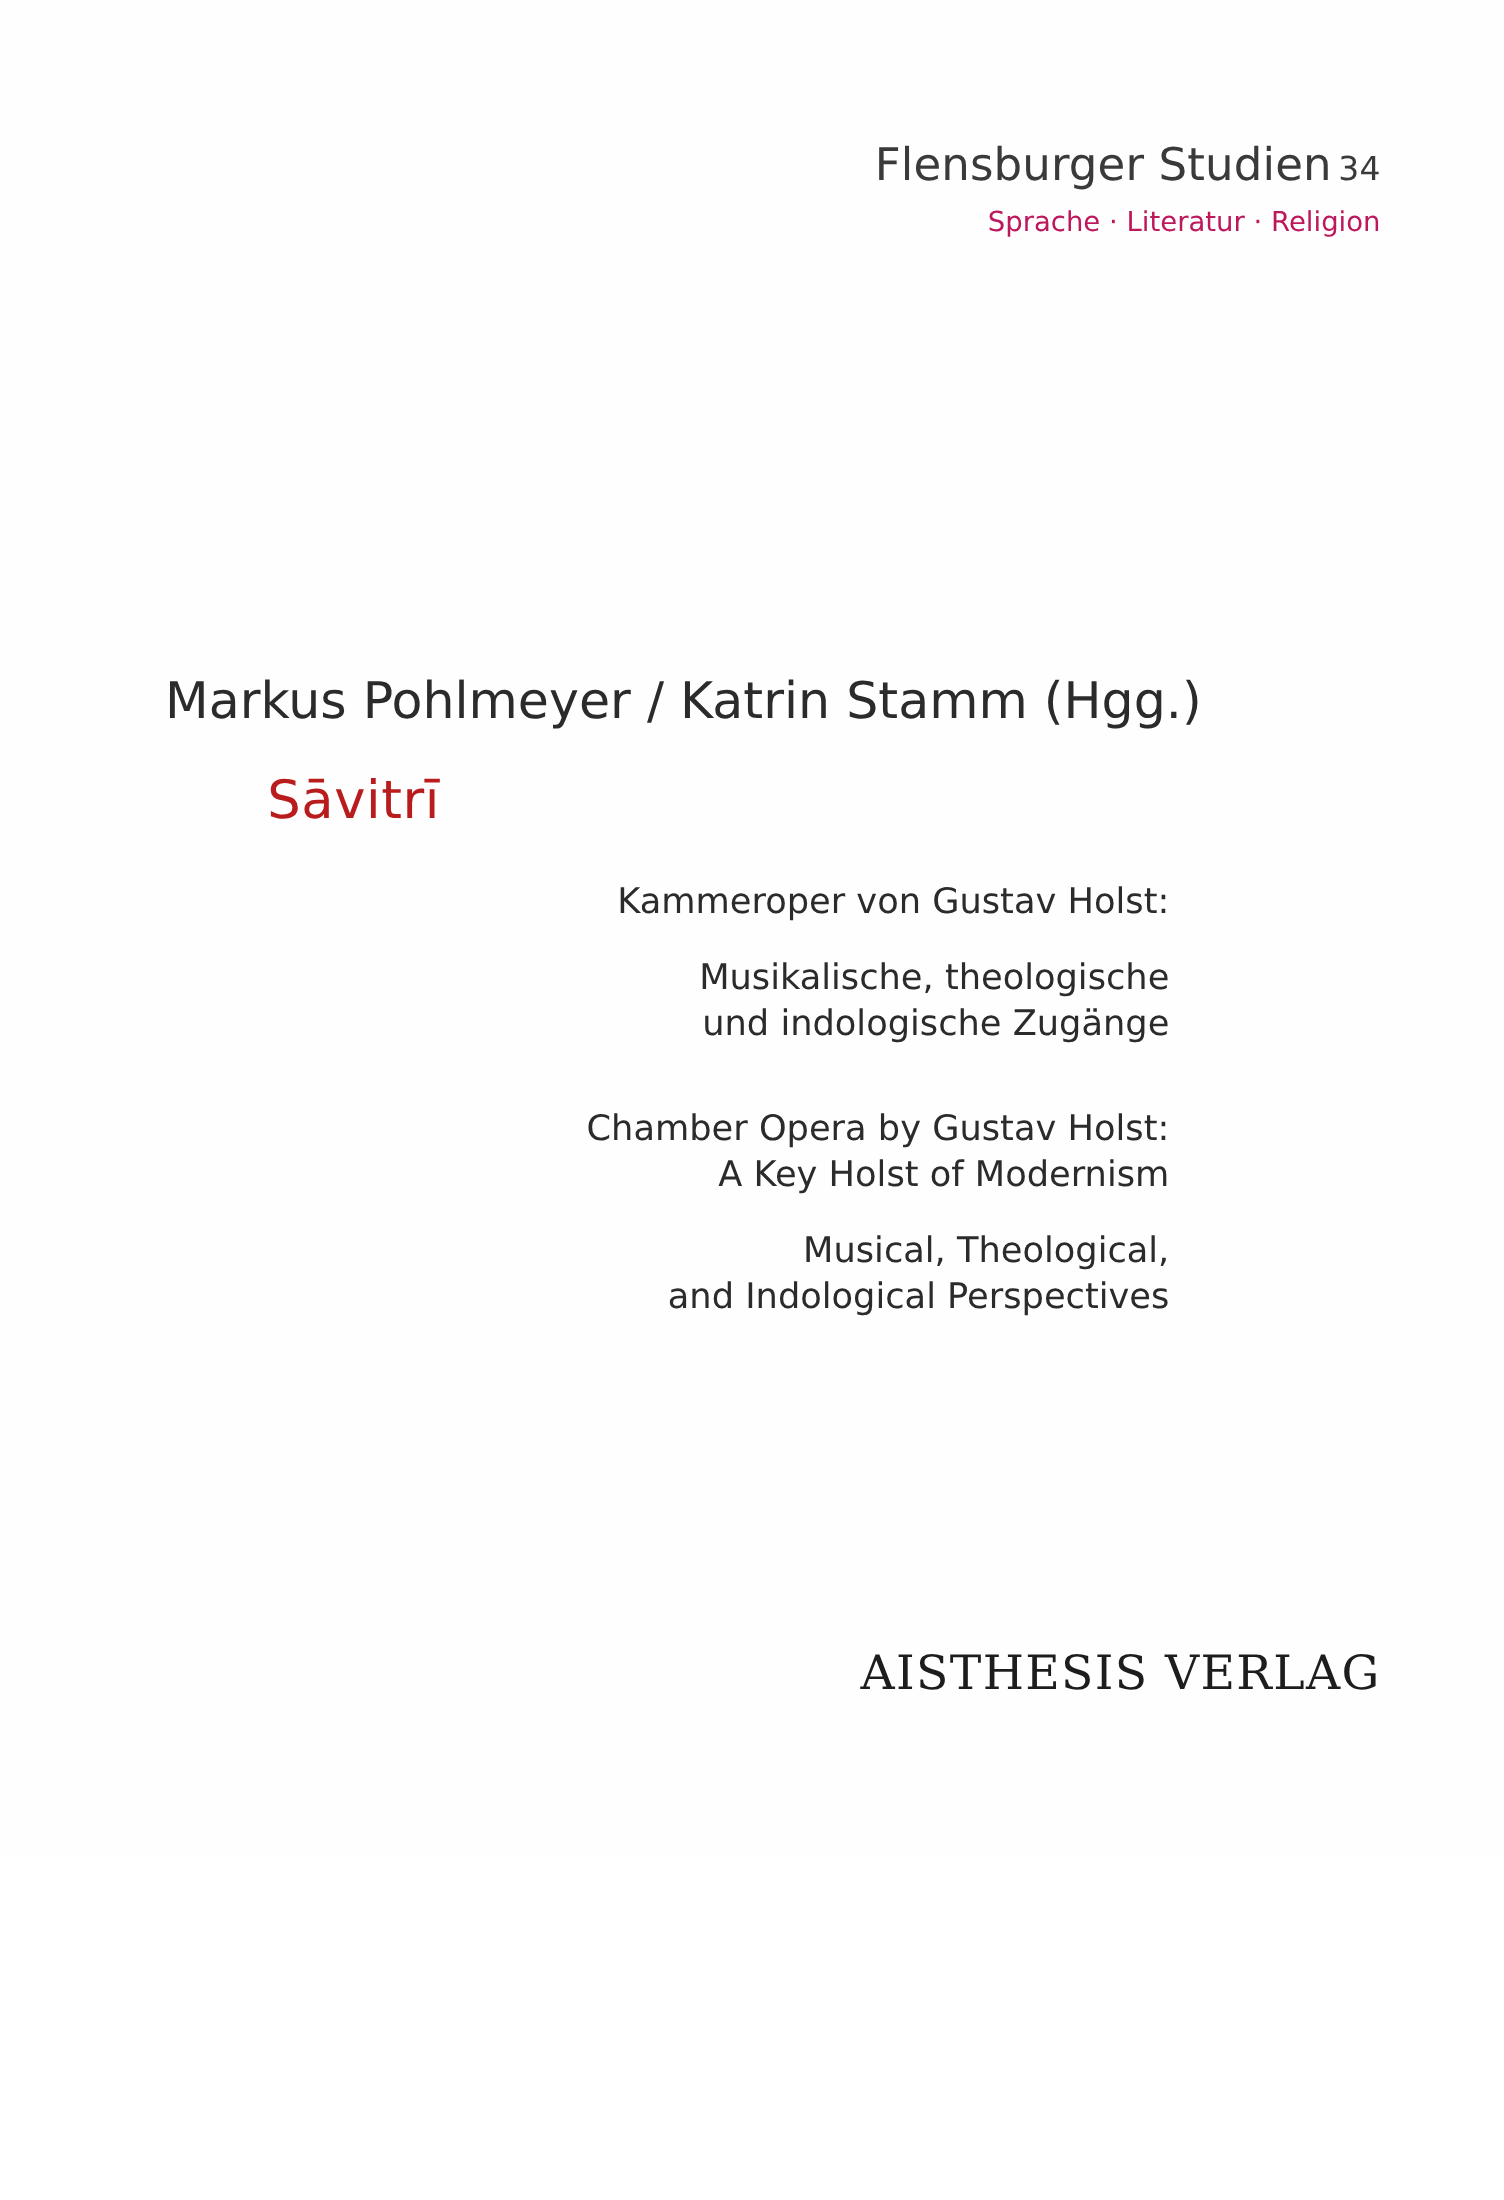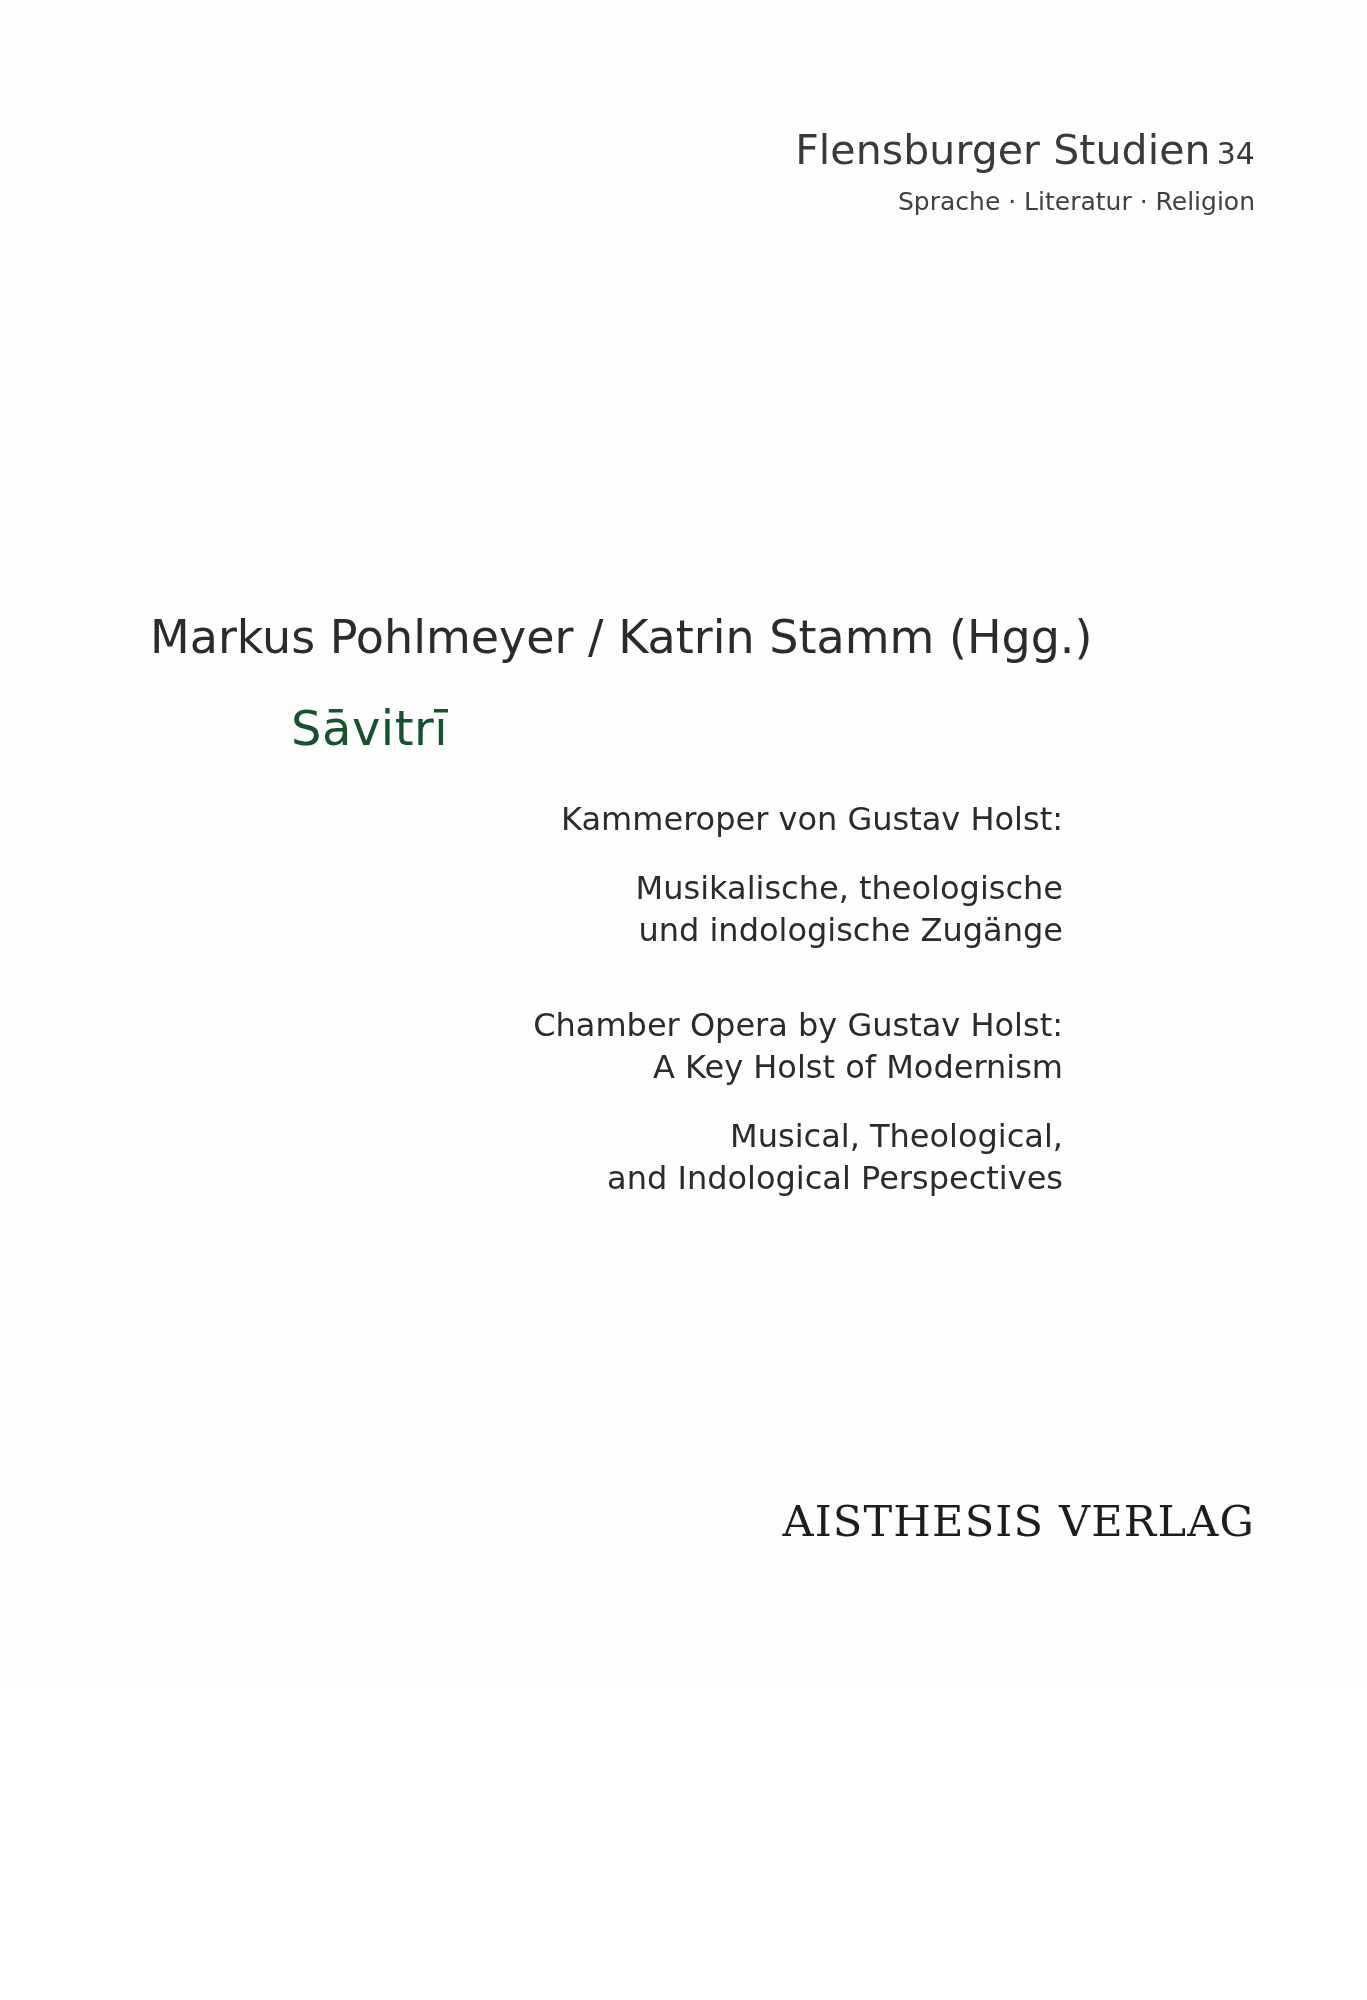--- a/index.html
+++ b/index.html
@@ -40,21 +40,21 @@
     white-space: nowrap;
   }
   .series-number {
     font-size: 30px;
     color: #3a3a3a;
     margin-left: 6px;
   }
   .series-subtitle {
     margin-top: 14px;
     font-size: 25px;
-    color: #404040;
+    color: #be185d;
     white-space: nowrap;
   }
 
   
   .editors {
     position: absolute;
     left: 150px;
     top: 610px;
     font-size: 46px;
     color: #2b2b2b;
@@ -110,21 +110,21 @@
 
   <div class="series-block">
     <div class="series-title">
       <span>Flensburger Studien</span><span class="series-number">34</span>
     </div>
     <div class="series-subtitle">Sprache · Literatur · Religion</div>
   </div>
 
   <div class="editors">Markus Pohlmeyer / Katrin Stamm (Hgg.)</div>
 
-  <div class="main-title" style="color: #14532d; margin-left: 48px;">Sāvitrī</div>
+  <div class="main-title" style="color: #b91c1c;">Sāvitrī</div>
 
   <div class="subtitle-group">
 
     <div class="sub-para">
       <span class="sub-line">Kammeroper von Gustav Holst:</span>
     </div>
 
     <div class="sub-para gap-after">
       <span class="sub-line">Musikalische, theologische</span>
       <span class="sub-line">und indologische Zugänge</span>

